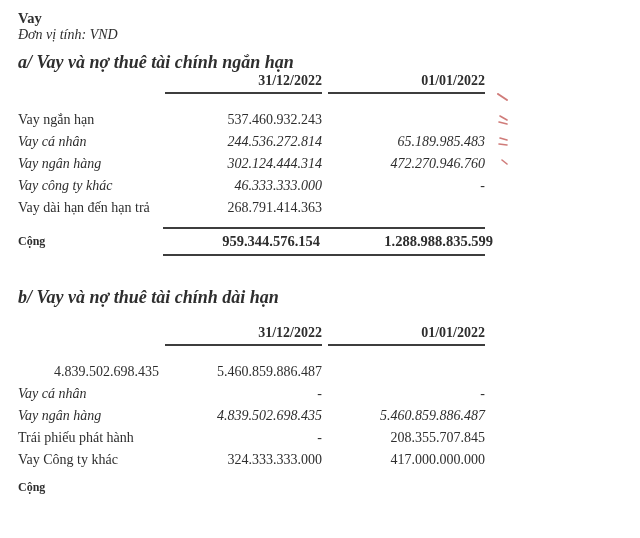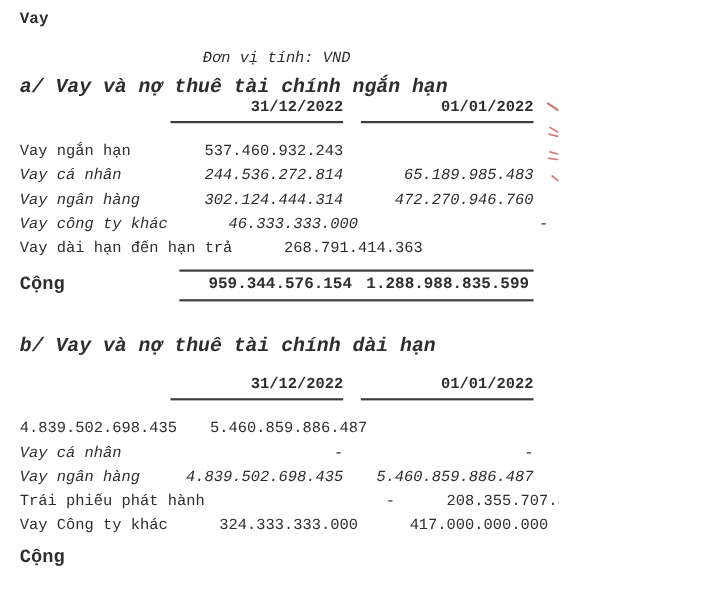--- a/index.html
+++ b/index.html
@@ -8,48 +8,48 @@
     --red:#c0504d;
     --bg:#ffffff;
   }
   *{margin:0;padding:0;box-sizing:border-box;}
   html,body{background:#fff;}
   .doc{
     position:relative;
     width:508px;height:538px;
     background:var(--bg);
     color:var(--text);
-    font-family:Liberation Mono, monospace;
+    font-family:Liberation Serif, serif;
     font-size:14px;
     padding:10px 23px 0 18px;
     overflow:hidden;
   }
   .doc-title{
     font-weight:bold;
     font-size:14.5px;
     line-height:16px;
   }
   .unit-row{
     font-style:italic;
-    text-align:center;
+    text-align:left;
     line-height:16px;
-    margin-top:19px;
+    margin-top:1px;
   }
   .sec-heading{
     font-weight:bold;
     font-style:italic;
     font-size:18px;
     line-height:16px;
   }
   .sec-heading.a{margin-top:11px;}
   .sec-heading.b{margin-top:33px;}
   .grid-row{
     display:grid;
     grid-template-columns:1fr 157px 157px;
-    column-gap:16px;
+    column-gap:6px;
     align-items:baseline;
   }
   .hdr-row{margin-top:2px;}
   .hdr-row .num{
     font-weight:bold;
     border-bottom:2px solid var(--line);
     padding-bottom:3px;
     line-height:17px;
   }
   .hdr-row.b{margin-top:19px;}
@@ -59,25 +59,25 @@
   .rows .grid-row{line-height:22px;}
   .grid-row.it .lbl,
   .grid-row.it .num{font-style:italic;}
   .total-row{
     display:grid;
     grid-template-columns:1fr 322px;
     align-items:center;
   }
   .total-row.a{margin-top:8px;}
   .total-row.b{margin-top:9px;}
-  .total-row .lbl{font-weight:bold;font-size:17px;}
+  .total-row .lbl{font-weight:bold;font-size:12px;}
   .total-box{
     display:grid;
     grid-template-columns:157px 157px;
-    column-gap:4px;
+    column-gap:16px;
   }
   .total-box .num{
     font-weight:bold;
     font-size:14.5px;
     padding:4px 0;
     line-height:17px;
   }
   
   .total-box.continuous{
     border-top:2px solid var(--line);

